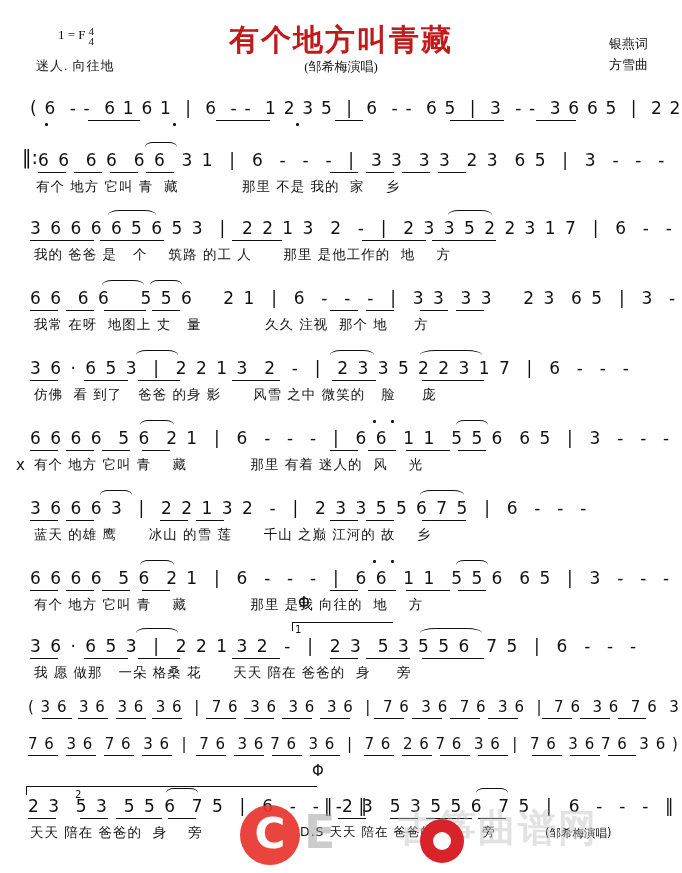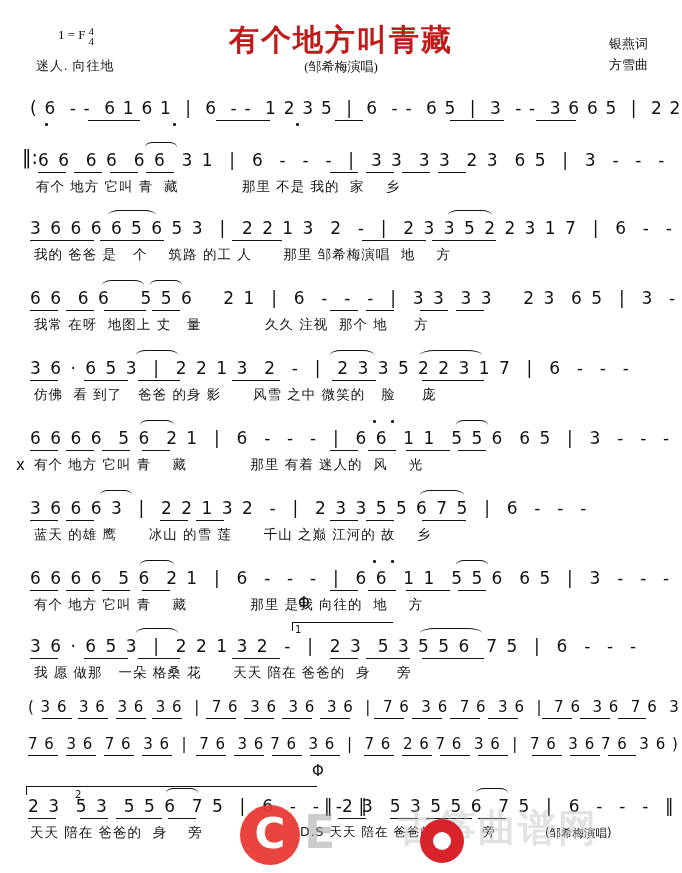--- a/index.html
+++ b/index.html
@@ -194,21 +194,21 @@
 
   <div class="line" style="top:218px;">
     <div class="notes" style="left:30px;top:0;letter-spacing:2px;">3 6 6 6 6 5 6 5 3  |  2 2 1 3  2  -  |  2 3 3 5 2 2 3 1 7  |  6  -  -  -</div>
     <div class="beam" style="left:30px;top:22px;width:64px;"></div>
     <div class="beam" style="left:100px;top:22px;width:64px;"></div>
     <div class="arc" style="left:108px;top:-8px;width:48px;"></div>
     <div class="beam" style="left:232px;top:22px;width:50px;"></div>
     <div class="beam" style="left:362px;top:22px;width:64px;"></div>
     <div class="beam" style="left:432px;top:22px;width:64px;"></div>
     <div class="arc" style="left:448px;top:-8px;width:44px;"></div>
-    <div class="lyrics" style="left:34px;top:28px;letter-spacing:1px;">我的 爸爸 是   个    筑路 的工 人      那里 邹希梅演唱  地    方</div>
+    <div class="lyrics" style="left:34px;top:28px;letter-spacing:1px;">我的 爸爸 是   个    筑路 的工 人      那里 是他工作的  地    方</div>
   </div>
 
   <div class="line" style="top:288px;">
     <div class="notes" style="left:30px;top:0;letter-spacing:2px;">6 6  6 6    5 5 6    2 1  |  6  -  -  -  |  3 3  3 3    2 3  6 5  |  3  -  -  -</div>
     <div class="beam" style="left:30px;top:22px;width:28px;"></div>
     <div class="beam" style="left:66px;top:22px;width:28px;"></div>
     <div class="arc" style="left:102px;top:-8px;width:42px;"></div>
     <div class="beam" style="left:104px;top:22px;width:42px;"></div>
     <div class="arc" style="left:150px;top:-8px;width:32px;"></div>
     <div class="beam" style="left:152px;top:22px;width:28px;"></div>

